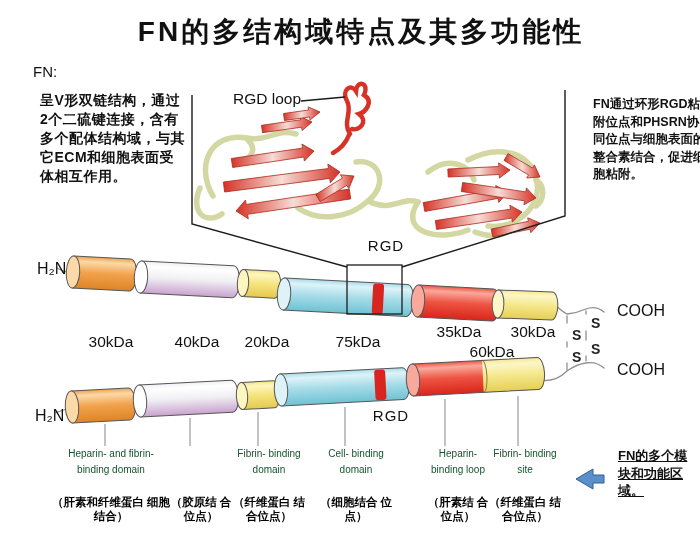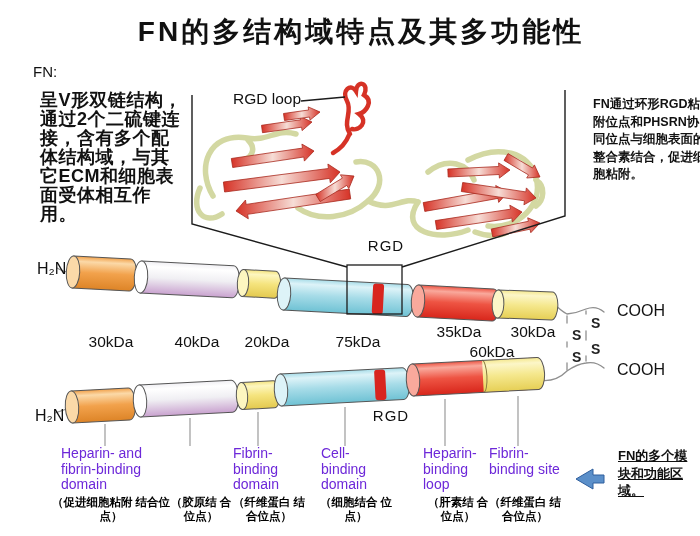--- a/index.html
+++ b/index.html
@@ -2,28 +2,28 @@
 <html><head>
 <meta charset="utf-8">
 <style>
   html,body{margin:0;padding:0;background:#fff;}
   .stage{position:relative;width:700px;height:536px;background:#ffffff;overflow:hidden;
          font-family:"Liberation Sans","DejaVu Sans",sans-serif;color:#111;}
   .abs{position:absolute;padding-left:11px;}
   svg{position:absolute;left:0;top:0;}
   .title{left:0;top:13px;width:700px;text-align:center;font-size:28px;font-weight:700;letter-spacing:3px;}
   .note-head{left:22px;top:63px;font-size:15px;font-weight:400;}
-  .note-body{left:29px;top:91px;width:146px;font-size:18px;font-weight:700;line-height:19px;letter-spacing:0.5px;}
+  .note-body{left:29px;top:91px;width:146px;font-size:14px;font-weight:700;line-height:19px;letter-spacing:0.5px;}
   .note-right{left:582px;top:96px;width:116px;font-size:12.5px;font-weight:700;line-height:17.5px;}
   .rgdloop-lab{left:222px;top:90px;font-size:15.5px;}
   .rgd-lab{font-size:15px;letter-spacing:1px;}
   .term{font-size:16px;}
   .kda{font-size:15.5px;text-align:center;width:60px;}
   .sulf{font-size:14px;font-weight:600;color:#222;}
-  .lab{font-size:14px;line-height:15.5px;color:#6d28d9;}
+  .lab{font-size:10px;line-height:15.5px;text-align:center;color:#14532d;}
   .labzh{font-size:11.5px;line-height:14px;text-align:center;font-weight:700;color:#000;}
   .footer-note{left:607px;top:447px;width:70px;font-size:13px;font-weight:700;line-height:17.5px;text-decoration:underline;}
   .ln{fill:none;stroke:#1c1c1c;stroke-width:1.4;}
   .box{fill:none;stroke:#1c1c1c;stroke-width:1.3;}
   .conn{fill:none;stroke:#8f8f8f;stroke-width:1.3;stroke-linecap:round;}
   .leader{stroke:#9a9a9a;stroke-width:1.2;}
   .loopg path{fill:none;stroke-width:5.5;stroke-linecap:round;}
   .rgdsq{fill:none;stroke-width:4.5;stroke-linecap:round;}
 </style>
 </head>
@@ -234,21 +234,21 @@
   <div class="abs kda" style="left:418px;top:323px;">35kDa</div>
   <div class="abs kda" style="left:492px;top:323px;">30kDa</div>
   <div class="abs kda" style="left:451px;top:343px;">60kDa</div>
 
   <div class="abs lab" style="left:50px;top:446px;width:100px;">Heparin- and fibrin-binding domain</div>
   <div class="abs lab" style="left:222px;top:446px;width:72px;">Fibrin- binding domain</div>
   <div class="abs lab" style="left:310px;top:446px;width:70px;">Cell- binding domain</div>
   <div class="abs lab" style="left:412px;top:446px;width:70px;">Heparin- binding loop</div>
   <div class="abs lab" style="left:478px;top:446px;width:72px;">Fibrin- binding site</div>
 
-  <div class="abs labzh" style="left:38px;top:495px;width:124px;">（促进细胞粘附 结合位点）</div>
+  <div class="abs labzh" style="left:38px;top:495px;width:124px;">（肝素和纤维蛋白 细胞结合）</div>
   <div class="abs labzh" style="left:154px;top:495px;width:72px;">（胶原结 合位点）</div>
   <div class="abs labzh" style="left:218px;top:495px;width:80px;">（纤维蛋白 结合位点）</div>
   <div class="abs labzh" style="left:412px;top:495px;width:70px;">（肝素结 合位点）</div>
   <div class="abs labzh" style="left:308px;top:495px;width:74px;">（细胞结合 位点）</div>
   <div class="abs labzh" style="left:476px;top:495px;width:76px;">（纤维蛋白 结合位点）</div>
 
   <div class="abs footer-note">FN的多个模块和功能区域。</div>
 </div>
 
 </body></html>

